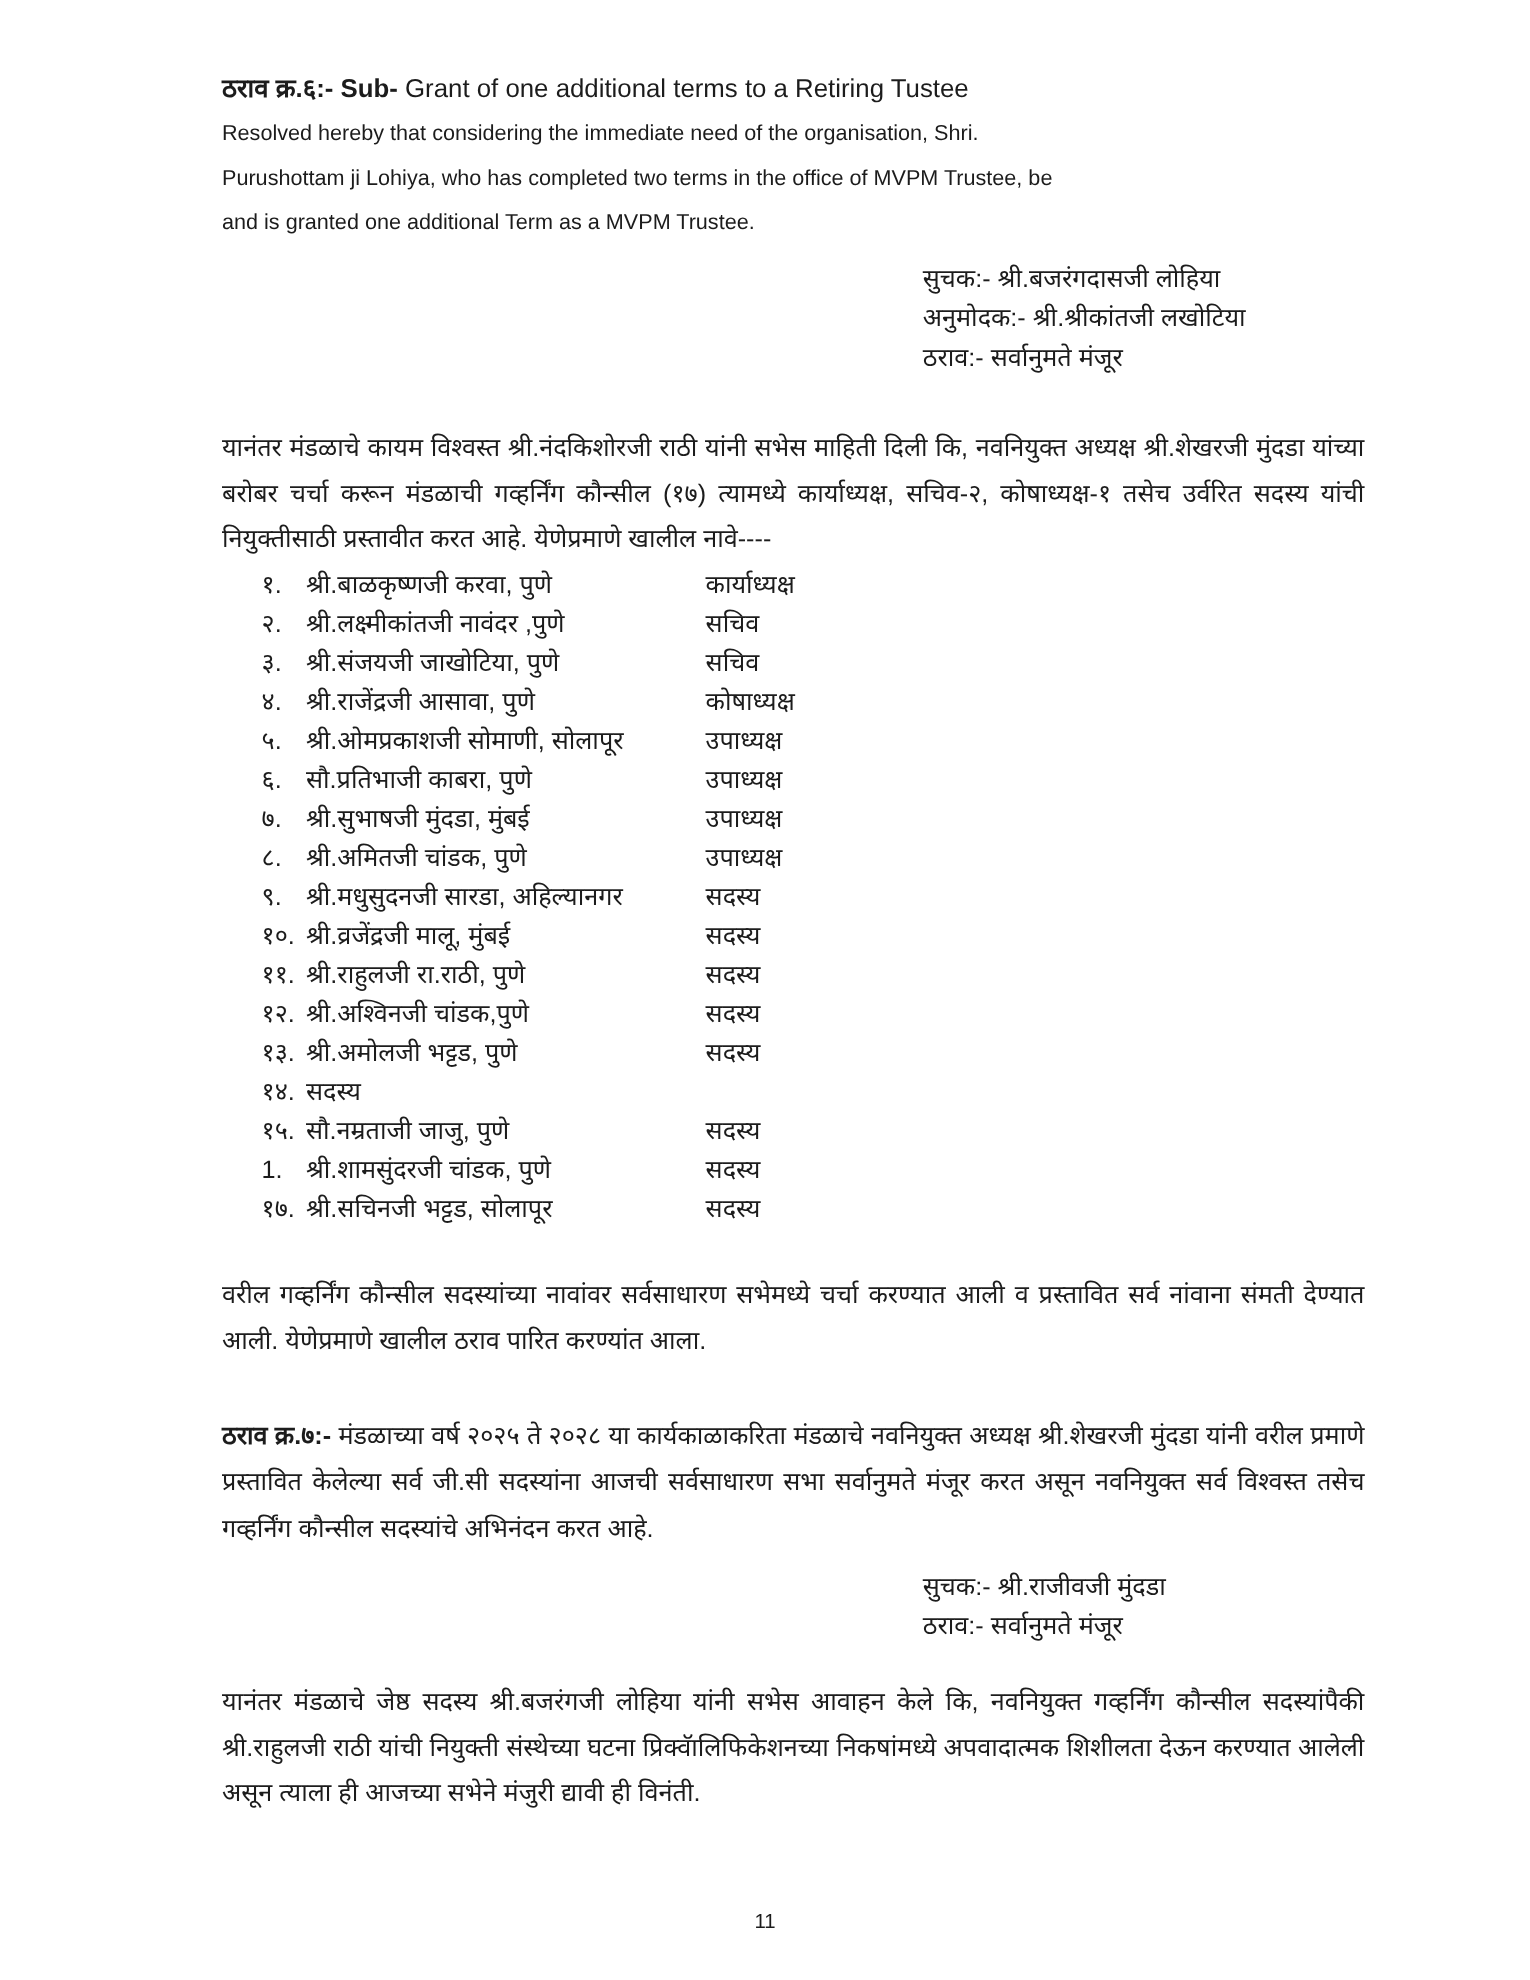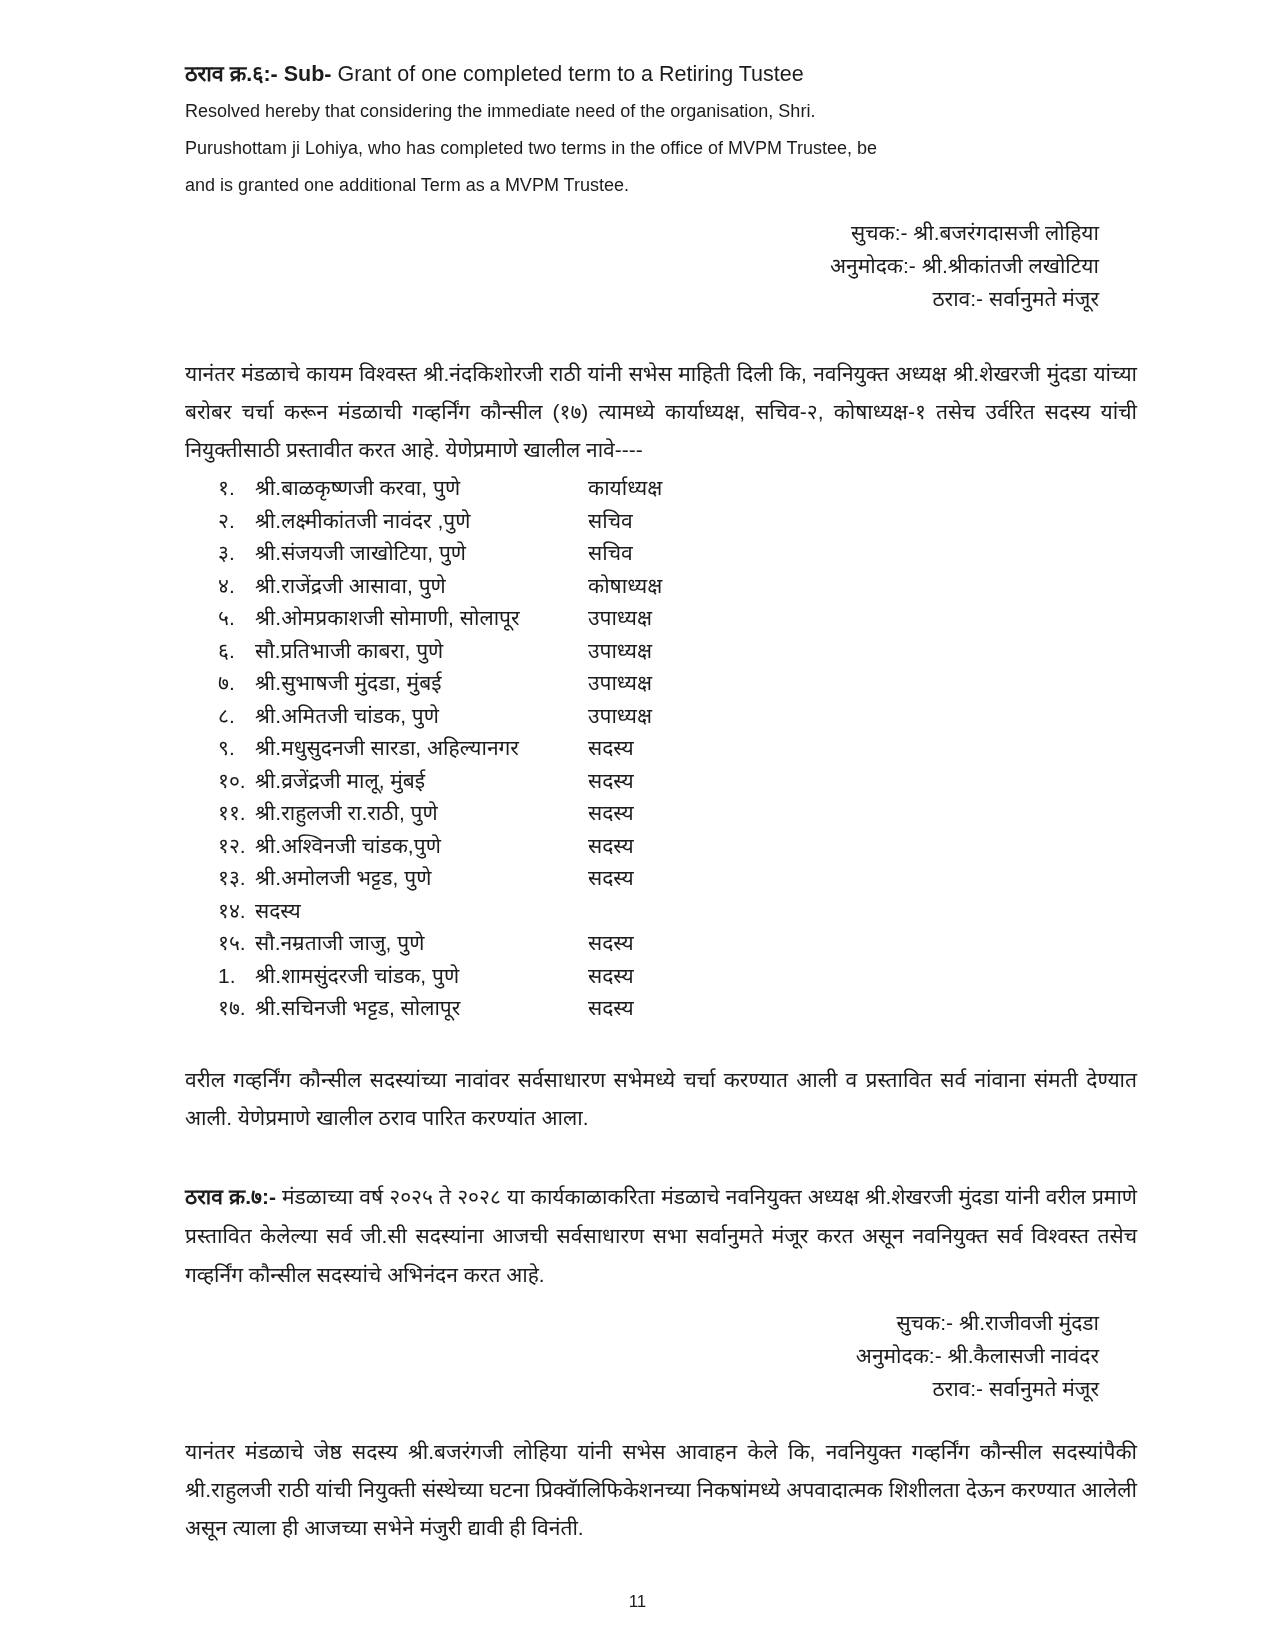--- a/index.html
+++ b/index.html
@@ -27,21 +27,21 @@
   }
   .bold { font-weight: bold; }
   .eng-para { margin: 0; }
   .eng-line {
     font-size: 18px;
     line-height: 37px;
   }
   .sig-block {
     width: 330px;
     margin: 12px 38px 0 auto;
-    text-align: right;
+    text-align: left;
     font-size: 21px;
     line-height: 33px;
   }
   .para {
     font-size: 21px;
     line-height: 38px;
     text-align: justify;
     margin: 0;
   }
   .para-intro  { margin-top: 40px; }
@@ -67,21 +67,21 @@
     font-size: 17px;
     color: #1c1c1c;
   }
 </style>
 </head>
 <body>
 
 <div class="page">
   <div class="content">
 
-    <p class="heading"><span class="bold">ठराव क्र.६:-</span> <span class="bold">Sub-</span> <span>Grant of one completed term to a Retiring Tustee</span></p>
+    <p class="heading"><span class="bold">ठराव क्र.६:-</span> <span class="bold">Sub-</span> <span>Grant of one additional terms to a Retiring Tustee</span></p>
 
     <div class="eng-para">
       <div class="eng-line">Resolved hereby that considering the immediate need of the organisation, Shri.</div>
       <div class="eng-line">Purushottam ji Lohiya, who has completed two terms in the office of MVPM Trustee, be</div>
       <div class="eng-line">and is granted one additional Term as a MVPM Trustee.</div>
     </div>
 
     <div class="sig-block">
       <div>सुचक:- श्री.बजरंगदासजी लोहिया</div>
       <div>अनुमोदक:- श्री.श्रीकांतजी लखोटिया</div>
@@ -176,21 +176,20 @@
           <span class="m-role">सदस्य</span>
         </div>
       </div>
 
     <p class="para para-approval">वरील गव्हर्निंग कौन्सील सदस्यांच्या नावांवर सर्वसाधारण सभेमध्ये चर्चा करण्यात आली व प्रस्तावित सर्व नांवाना संमती देण्यात आली. येणेप्रमाणे खालील ठराव पारित करण्यांत आला.</p>
 
     <p class="para para-res7"><span class="bold">ठराव क्र.७:-</span> <span>मंडळाच्या वर्ष २०२५ ते २०२८ या कार्यकाळाकरिता मंडळाचे नवनियुक्त अध्यक्ष श्री.शेखरजी मुंदडा यांनी वरील प्रमाणे प्रस्तावित केलेल्या सर्व जी.सी सदस्यांना आजची सर्वसाधारण सभा सर्वानुमते मंजूर करत असून नवनियुक्त सर्व विश्वस्त तसेच गव्हर्निंग कौन्सील सदस्यांचे अभिनंदन करत आहे.</span></p>
 
     <div class="sig-block sig-2">
       <div>सुचक:-  श्री.राजीवजी मुंदडा</div>
-      <div>अनुमोदक:- श्री.कैलासजी नावंदर</div>
       <div>ठराव:- सर्वानुमते मंजूर</div>
     </div>
 
     <p class="para para-closing">यानंतर मंडळाचे जेष्ठ सदस्य श्री.बजरंगजी लोहिया यांनी सभेस आवाहन केले कि, नवनियुक्त गव्हर्निंग कौन्सील सदस्यांपैकी श्री.राहुलजी राठी यांची नियुक्ती संस्थेच्या घटना प्रिक्वॅालिफिकेशनच्या निकषांमध्ये अपवादात्मक शिशीलता देऊन करण्यात आलेली असून त्याला ही आजच्या सभेने मंजुरी द्यावी ही विनंती.</p>
 
   </div>
 
   <div class="page-number">11</div>
 </div>
 

